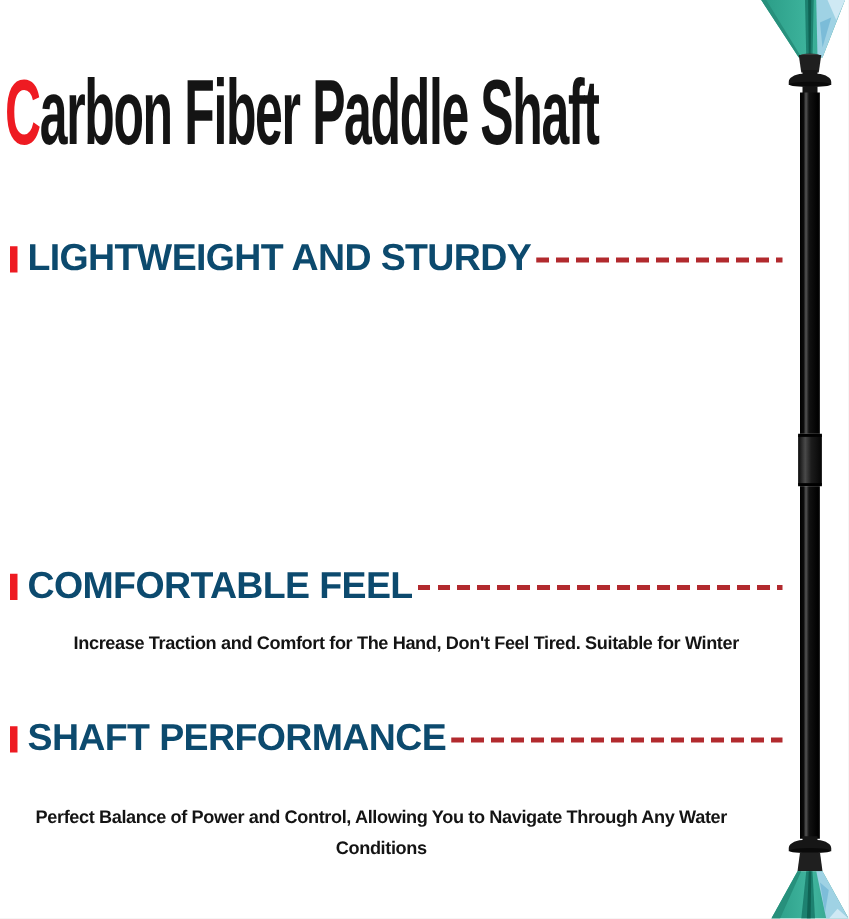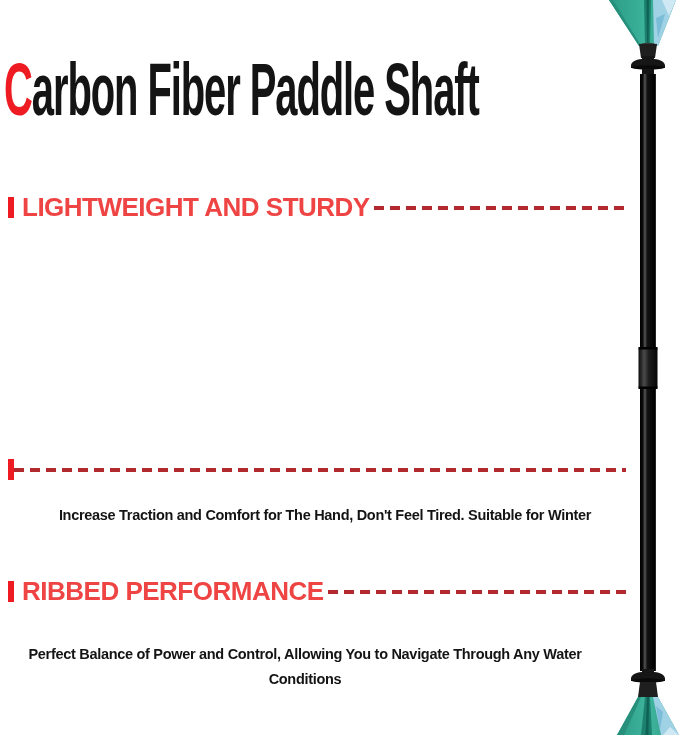--- a/index.html
+++ b/index.html
@@ -21,21 +21,21 @@
   .title .red{color:var(--accent_red);}
   .subtitle{
     position:absolute;left:2px;top:94px;font-size:27px;font-weight:700;
     letter-spacing:-0.5px;color:var(--text_black);white-space:nowrap;
   }
   .feature{position:absolute;left:8px;width:618px;}
   #f1{top:193px}#f2{top:324px}#f3{top:455px}#f4{top:577px}
   .fhead{display:flex;align-items:center;height:28px;}
   .fbar{width:6px;height:21px;background:var(--accent_red);flex:none;}
   .fheading{
-    font-size:26px;font-weight:700;letter-spacing:-0.5px;color:#ef4444;
+    font-size:30px;font-weight:700;letter-spacing:-0.5px;color:#0c4a6e;
     margin:0 4px 0 8px;white-space:nowrap;line-height:28px;
   }
   .fdash{
     flex:1;height:4px;margin-top:2px;
     background:repeating-linear-gradient(90deg,var(--dash_red) 0 10px,transparent 10px 16px);
   }
   .fbody{
     margin:20px 0 0 16px;font-size:14.5px;font-weight:700;letter-spacing:-0.3px;
     color:var(--text_black);line-height:25px;white-space:nowrap;
   }
@@ -56,29 +56,30 @@
       <span class="fbar"></span>
       <span class="fheading">LIGHTWEIGHT AND STURDY</span>
       <span class="fdash"></span>
     </div>
   </section>
 
 
   <section class="feature" id="f3">
     <div class="fhead">
       <span class="fbar"></span>
+      <span class="fheading">COMFORTABLE FEEL</span>
       <span class="fdash"></span>
     </div>
     <p class="fbody"><span>Increase Traction and Comfort for The Hand, Don't Feel Tired. Suitable for Winter</span></p>
   </section>
 
   <section class="feature" id="f4">
     <div class="fhead">
       <span class="fbar"></span>
-      <span class="fheading">RIBBED PERFORMANCE</span>
+      <span class="fheading">SHAFT PERFORMANCE</span>
       <span class="fdash"></span>
     </div>
     <p class="fbody wrap"><span>Perfect Balance of Power and Control, Allowing You to Navigate Through Any Water Conditions</span></p>
   </section>
 
   <svg class="paddle" viewBox="0 0 79 735" xmlns="http://www.w3.org/2000/svg">
     <defs>
       <linearGradient id="shaftG" x1="0" y1="0" x2="1" y2="0">
         <stop offset="0" stop-color="#000000"></stop>
         <stop offset="0.18" stop-color="#0c0c0c"></stop>

